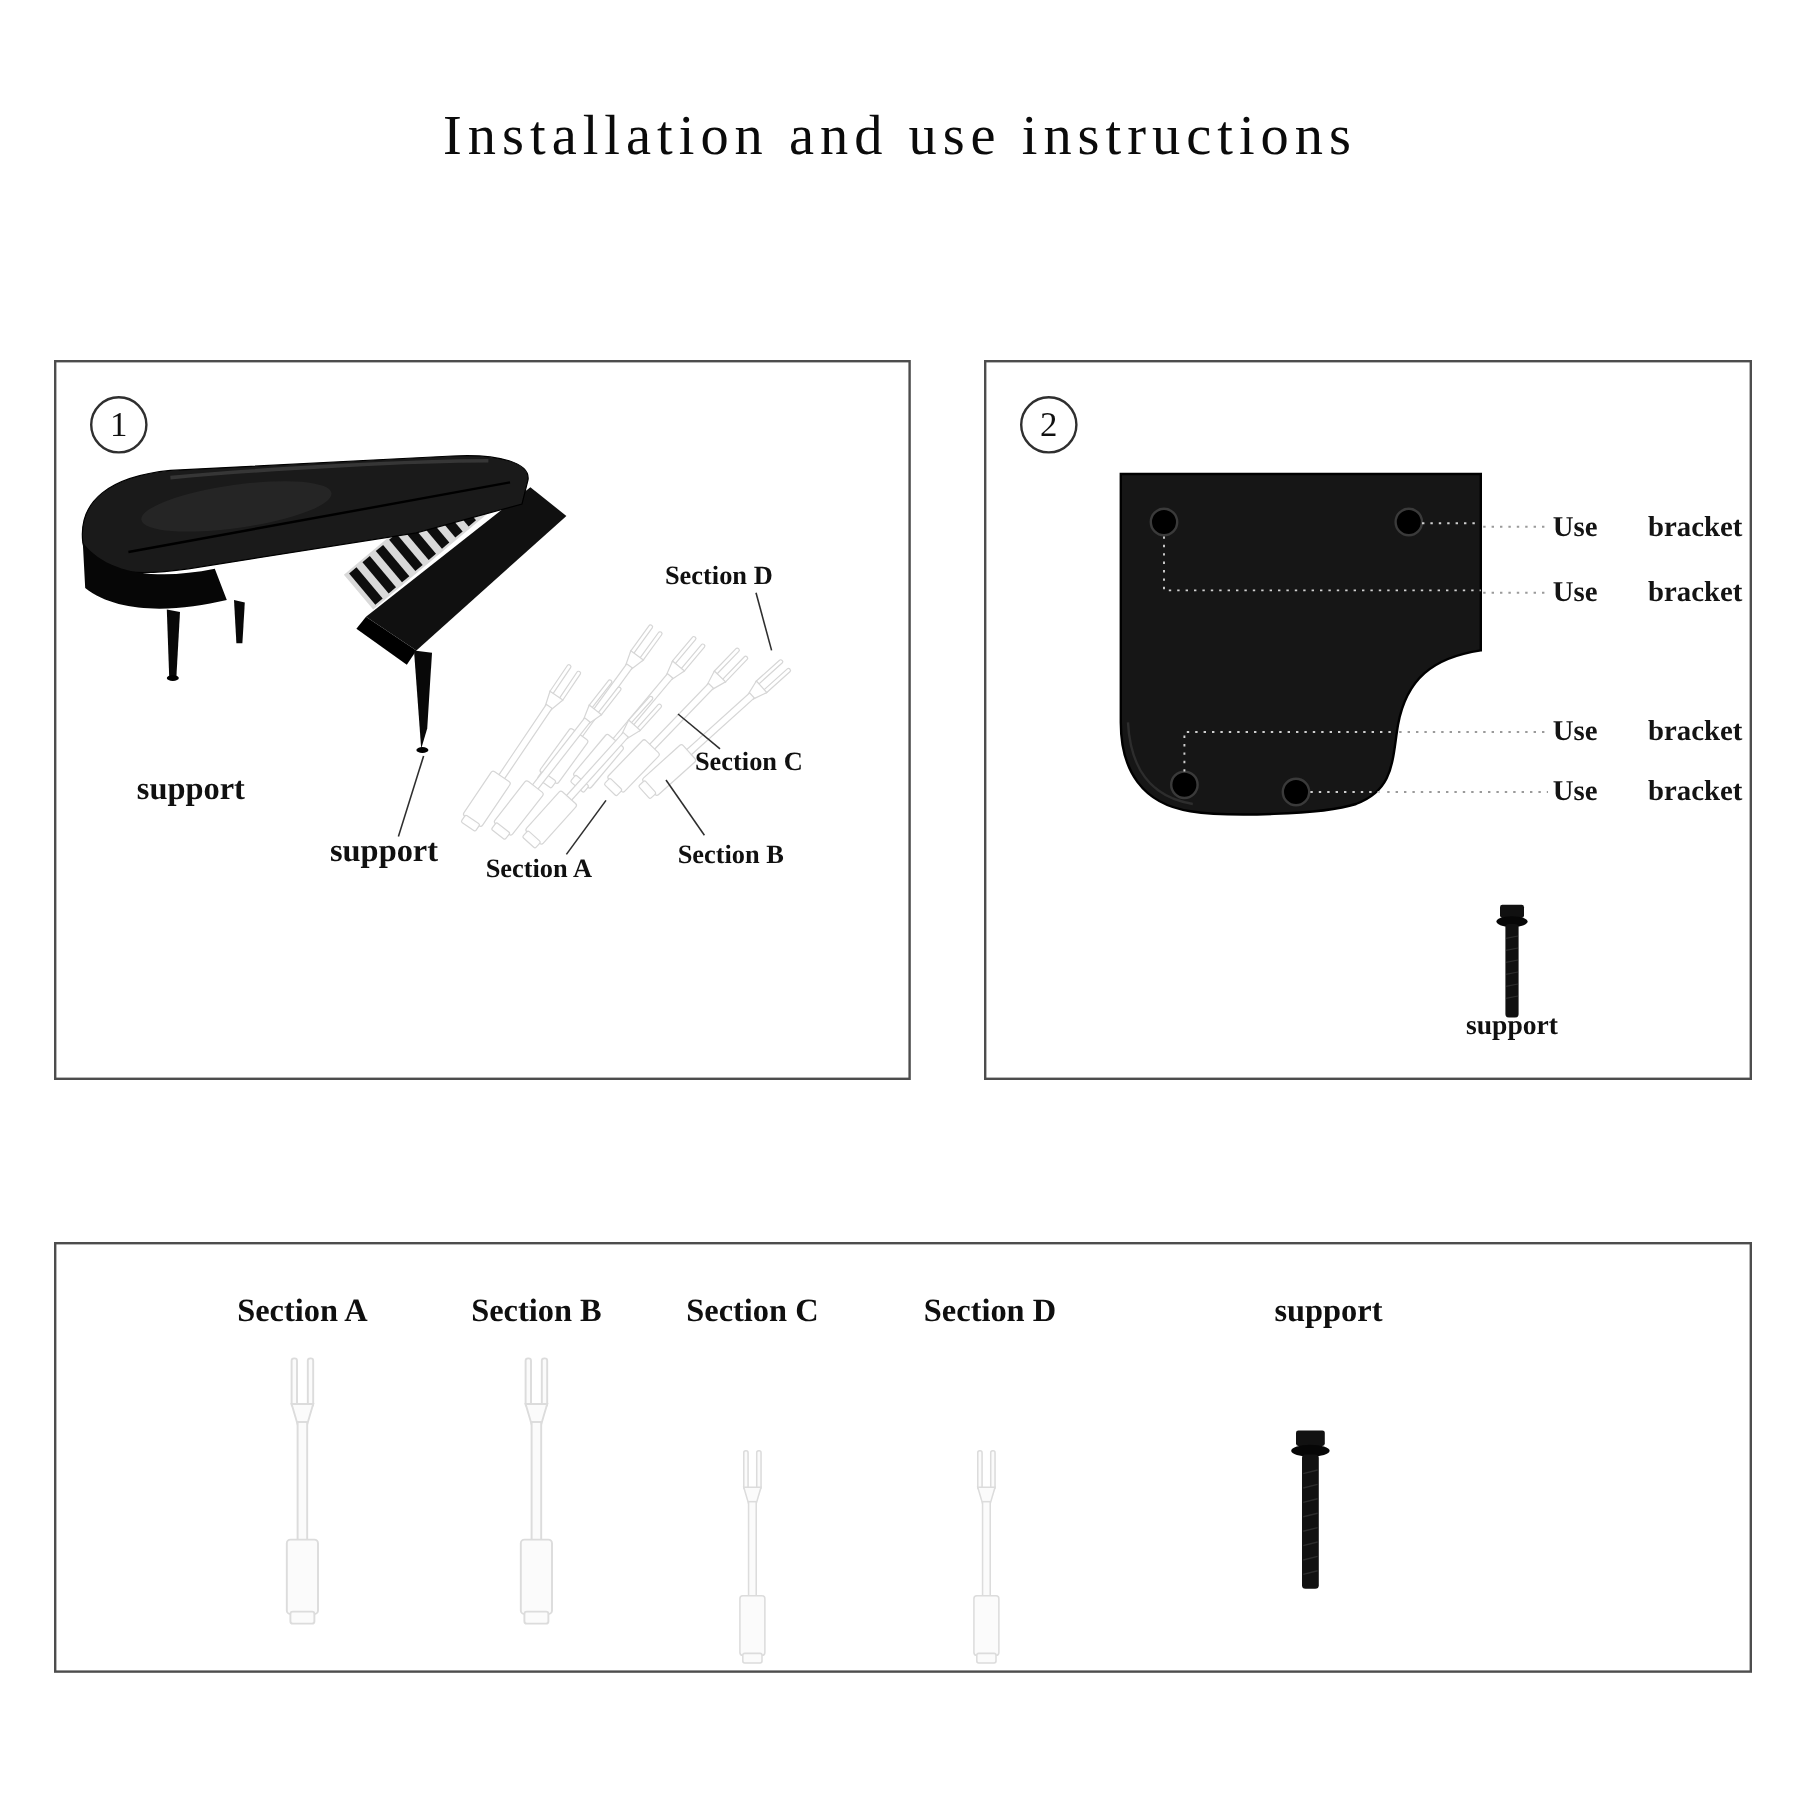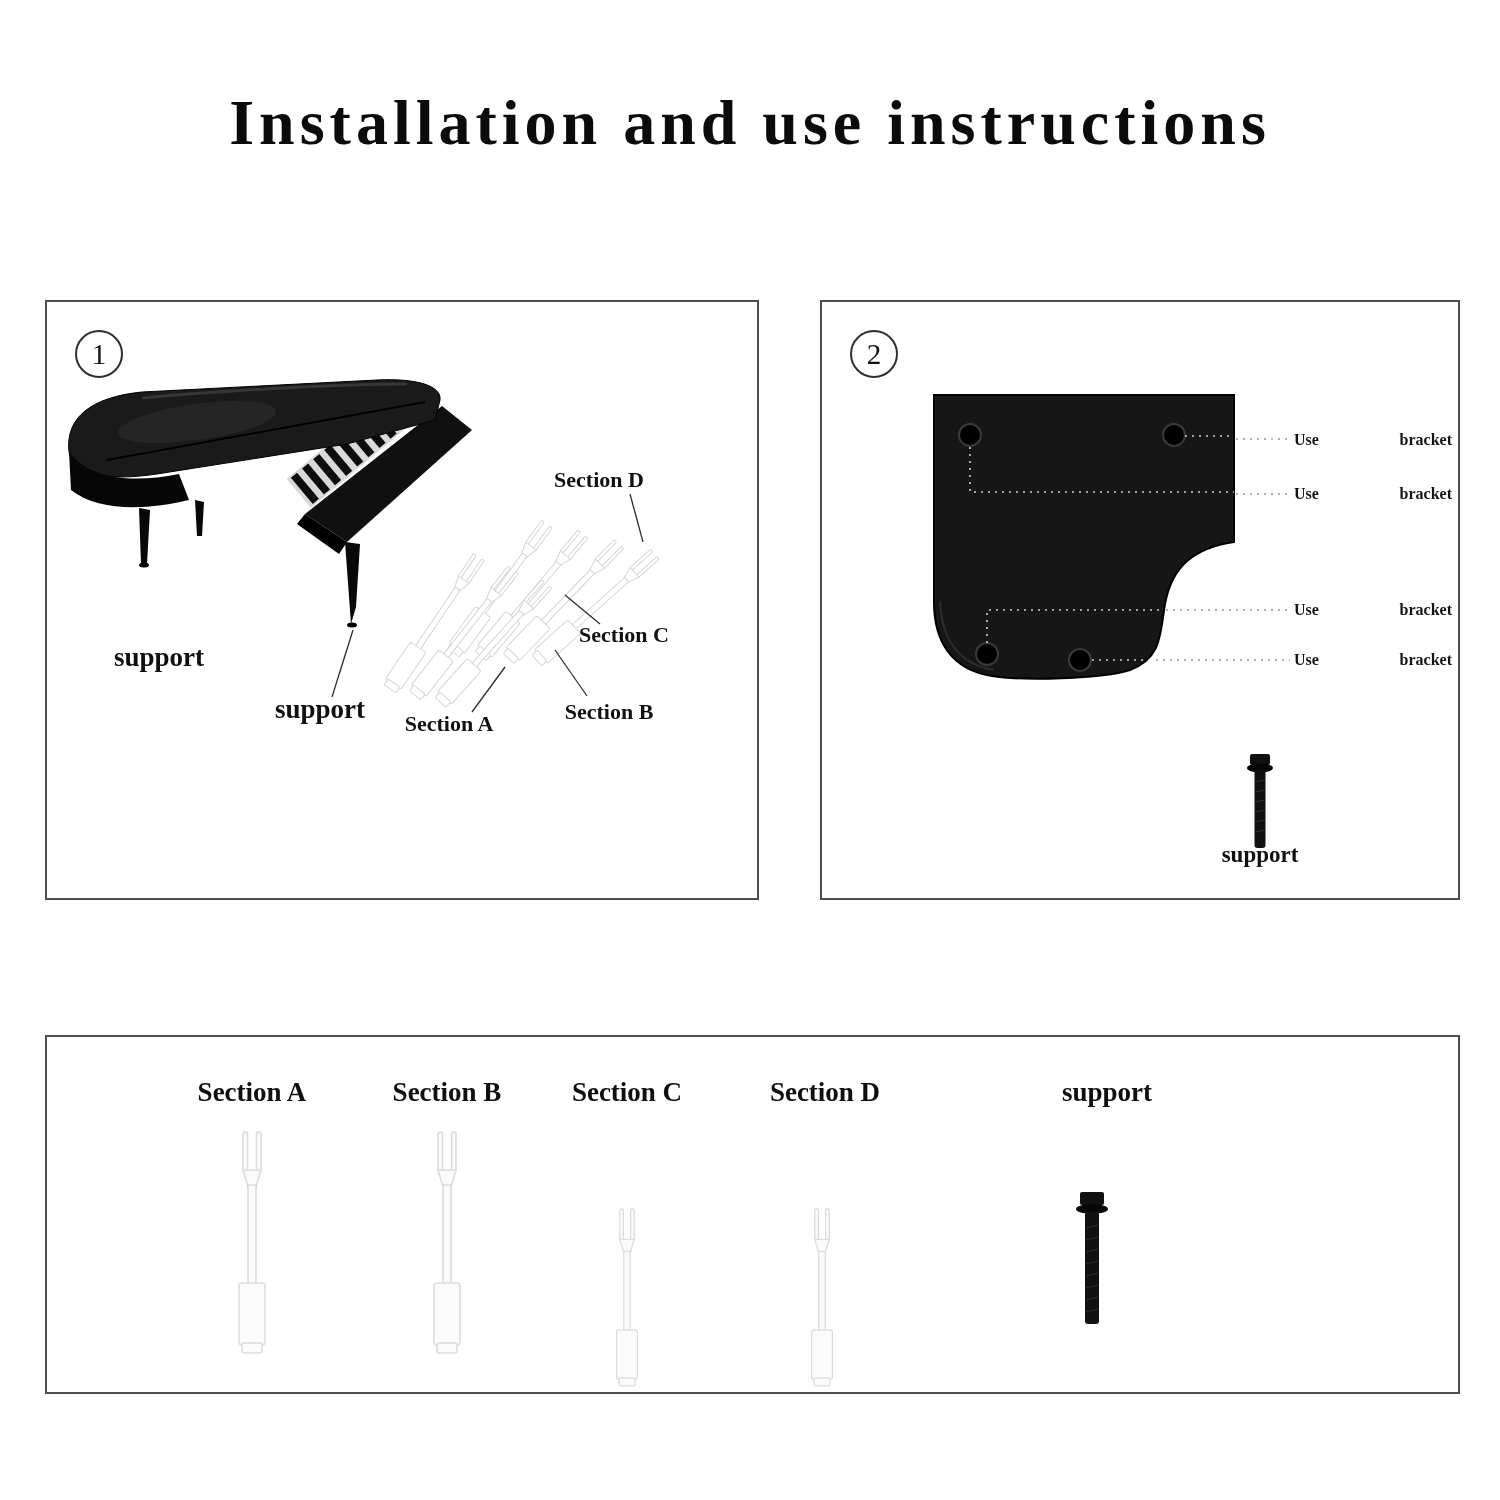--- a/index.html
+++ b/index.html
@@ -2,21 +2,21 @@
 <html><head>
 <meta charset="utf-8">
 <style>
   html,body { margin:0; padding:0; background:#ffffff; }
   .canvas {
     position:relative; width:1500px; height:1500px; background:#ffffff;
     font-family:"Liberation Serif", serif; color:#0d0d0d; overflow:hidden;
   }
   .title {
     position:absolute; top:86px; left:0; width:100%;
-    text-align:center; font-size:64px; font-weight:bold;
+    text-align:center; font-size:47px; font-weight:normal;
     letter-spacing:5px; color:#0b0b0b; white-space:nowrap;
   }
   .panel { position:absolute; border:2px solid #4d4d4d; background:#ffffff; }
   #panel1 { left:45px;  top:300px;  width:710px;  height:596px; }
   #panel2 { left:820px; top:300px;  width:636px;  height:596px; }
   #panel3 { left:45px;  top:1035px; width:1411px; height:355px; }
   .panel svg { position:absolute; left:0; top:0; pointer-events:none; }
   .badge {
     position:absolute; left:28px; top:28px; width:44px; height:44px;
     border:2px solid #2f2f2f; border-radius:50%;
@@ -25,21 +25,21 @@
   }
   .lbl {
     position:absolute; transform:translate(-50%,-50%);
     font-weight:bold; color:#101010; white-space:nowrap;
   }
   .lbl-sm { font-size:22px; }
   .lbl-md { font-size:27px; }
   .row-use {
     position:absolute; left:472px; width:158px; height:24px;
     display:flex; justify-content:space-between; align-items:center;
-    font-weight:bold; font-size:16px; color:#141414;
+    font-weight:bold; font-size:24px; color:#141414;
   }
   .support2 {
     position:absolute; left:438px; top:540px; transform:translateX(-50%);
     font-weight:bold; font-size:23px; color:#101010;
   }
   .part-lbl {
     position:absolute; top:40px; transform:translateX(-50%);
     font-weight:bold; font-size:27px; color:#0f0f0f; white-space:nowrap;
   }
 </style>

